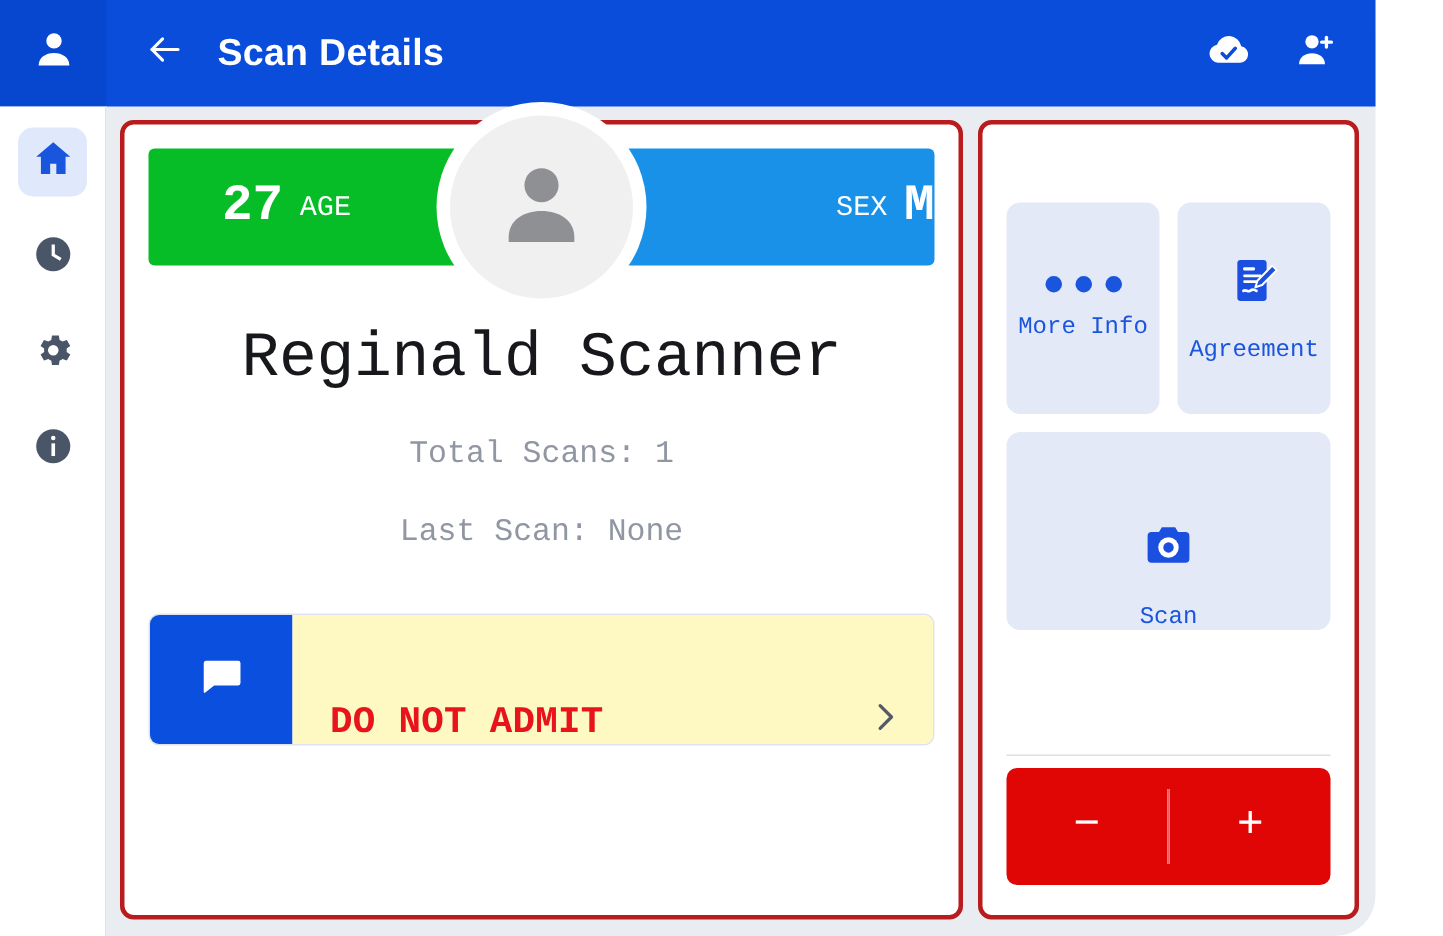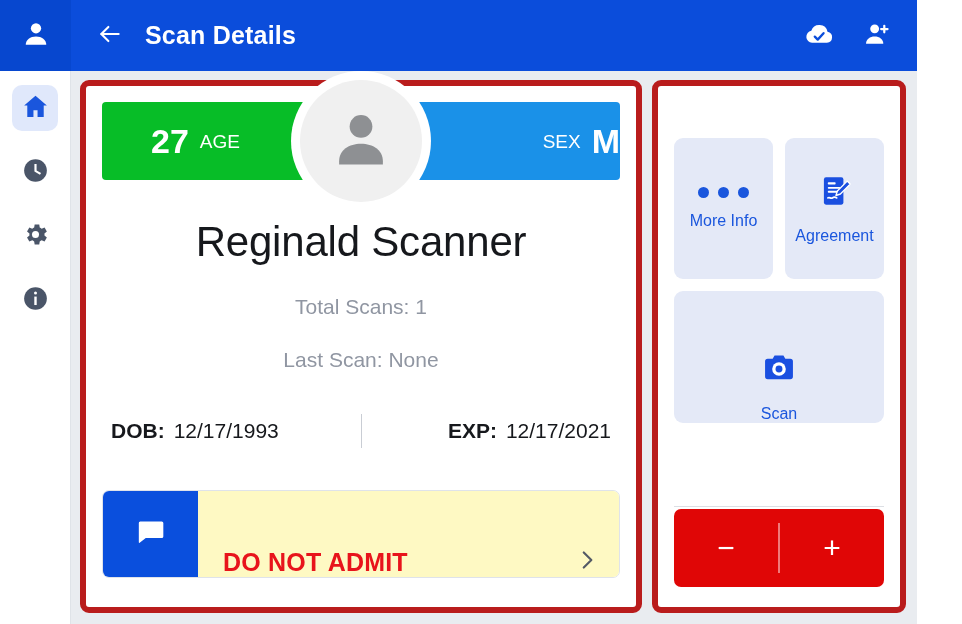--- a/index.html
+++ b/index.html
@@ -7,20 +7,21 @@
     width: 962px; height: 624px;
     background: #ffffff;
     font-family: "Liberation Sans", sans-serif;
     overflow: hidden;
   }
   .app {
     position: relative;
     width: 917px; height: 624px;
     display: flex; flex-direction: column;
     background: #e9ecf0;
+    border-radius: 27px;
   }
 
   
   .header {
     height: 71px; min-height: 71px;
     display: flex; align-items: stretch;
     background: #0b4ddb;
   }
   .header-avatar-zone {
     width: 71px; min-width: 71px;
@@ -82,22 +83,23 @@
   
   .content {
     flex: 1;
     display: flex;
     padding: 9px 11px 11px 9px;
     gap: 10px;
     min-width: 0;
   }
   .card {
     background: #ffffff;
-    border: 6px solid #b91c1c;
+    border: 3px solid #b91c1c;
     border-radius: 9px;
+    font-family: Liberation Mono, monospace;
   }
   .left-card {
     width: 562px; min-width: 562px;
     position: relative;
     padding: 16px 16px 0 16px;
     display: flex; flex-direction: column;
   }
   .right-card {
     flex: 1;
     padding: 16px;
@@ -389,31 +391,20 @@
                 </svg>
               </span>
             </div>
           </div>
         </div>
 
         <div class="person-name">Reginald Scanner</div>
         <div class="scan-meta">Total Scans: 1</div>
         <div class="scan-meta second">Last Scan: None</div>
 
-        <div class="dates-row">
-          <div class="date-block">
-            <span class="date-label">DOB:</span>
-            <span class="date-value">12/17/1993</span>
-          </div>
-          <div class="date-divider"></div>
-          <div class="date-block right">
-            <span class="date-label">EXP:</span>
-            <span class="date-value">12/17/2021</span>
-          </div>
-        </div>
 
         <div class="admit-bar">
           <div class="admit-icon">
             <span>
               <svg width="34" height="34" viewBox="0 0 24 24" fill="#ffffff">
                 <path d="M4.4 4.6h15.2a1.1 1.1 0 0 1 1.1 1.1v9.4a1.1 1.1 0 0 1-1.1 1.1H8.3l-4.3 3.4a.4.4 0 0 1-.6-.3V5.7a1.1 1.1 0 0 1 1-1.1z"></path>
               </svg>
             </span>
           </div>
           <div class="admit-body">

